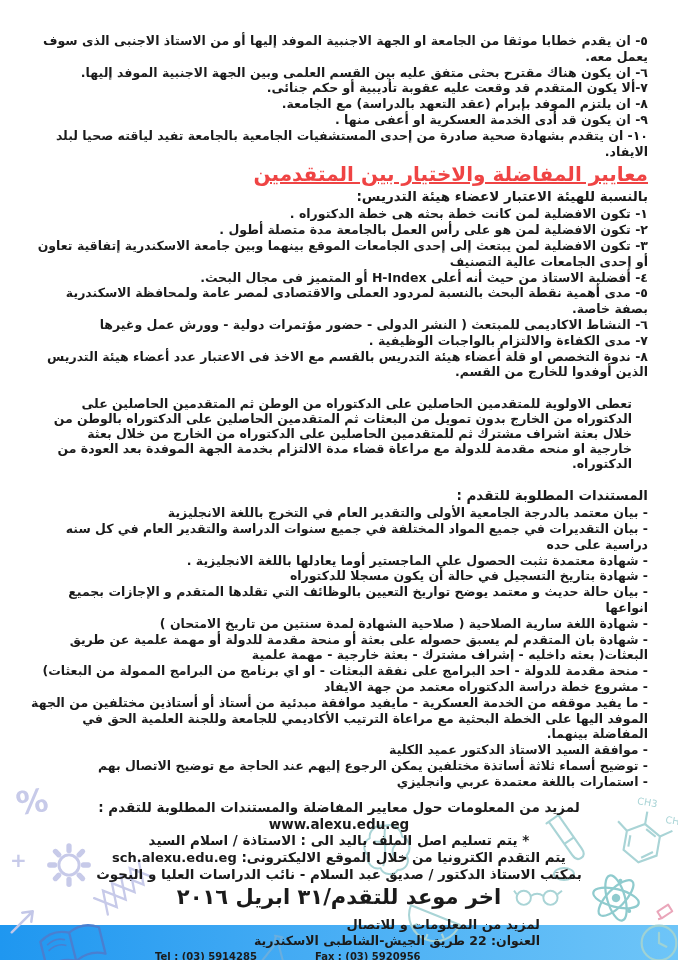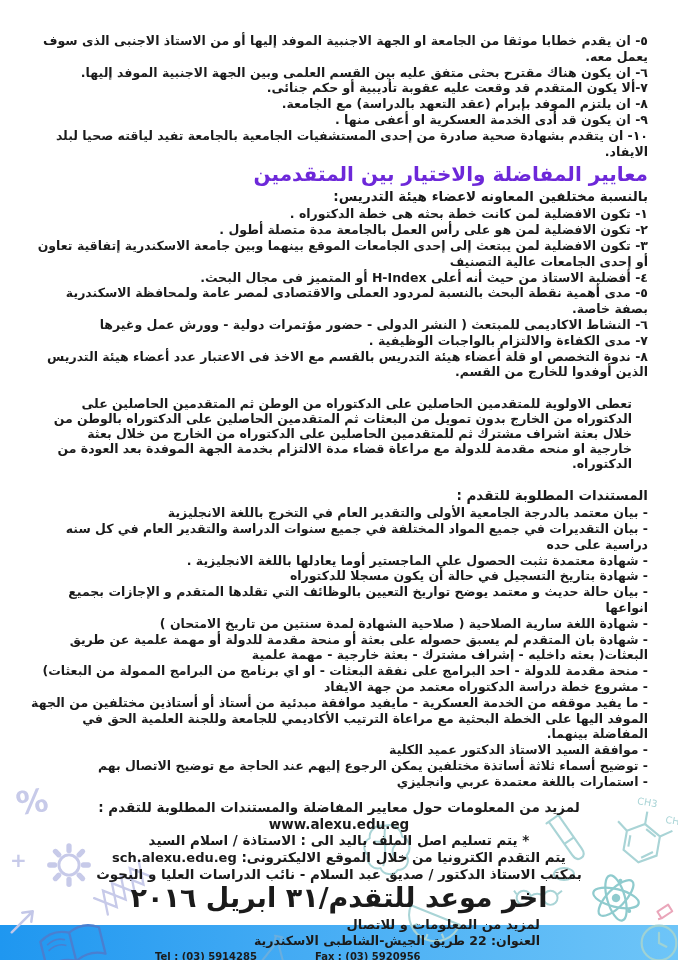--- a/index.html
+++ b/index.html
@@ -26,21 +26,21 @@
     margin:3px 0 1px 0;text-align:right;
     font-size:20px;line-height:25px;font-weight:bold;
   }
   .sub-heading{margin:1px 0;font-size:13.5px;line-height:17px;font-weight:bold;}
   .para{font-size:12.5px;line-height:15px;margin:16px;}
   .center-block{text-align:center;margin-top:10px;}
   .center-block .big{font-size:13.5px;line-height:17px;}
   .center-block .url{font-size:13.5px;line-height:16px;}
   .apply-url{font-size:13px;}
   .deadline{
-    text-align:center;font-size:27px;line-height:25px;margin-top:2px;font-weight:bold;
+    text-align:center;font-size:21px;line-height:25px;margin-top:2px;font-weight:bold;
   }
   .contact{width:430px;margin:7px 108px 0 auto;}
   .contact .c-head{text-align:right;font-size:13px;line-height:16px;}
   .contact .c-addr{text-align:right;font-size:12.5px;line-height:15.5px;}
   .contact .c-telfax{direction:ltr;text-align:left;padding-left:45px;font-size:10px;line-height:16.5px;display:flex;gap:58px;}
   .contact .c-www{direction:ltr;text-align:left;padding-left:45px;font-size:13.5px;line-height:16.5px;}
 </style>
 </head>
 <body>
 
@@ -165,23 +165,23 @@
 
     <div>
       <div class="ln">٥- ان يقدم خطابا موثقا من الجامعة او الجهة الاجنبية الموفد إليها أو من الاستاذ الاجنبى الذى سوف يعمل معه.</div>
       <div class="ln">٦- ان يكون هناك مقترح بحثى متفق عليه بين القسم العلمى وبين الجهة الاجنبية الموفد إليها.</div>
       <div class="ln">٧-ألا يكون المتقدم قد وقعت عليه عقوبة تأديبية أو حكم جنائى.</div>
       <div class="ln">٨- ان يلتزم الموفد بإبرام (عقد التعهد بالدراسة) مع الجامعة.</div>
       <div class="ln">٩- ان يكون قد أدى الخدمة العسكرية او أعفى منها .</div>
       <div class="ln">١٠- ان يتقدم بشهادة صحية صادرة من إحدى المستشفيات الجامعية بالجامعة تفيد لياقته صحيا لبلد الايفاد.</div>
     </div>
 
-    <div class="main-heading" style="color:#6d28d9;">معايير المفاضلة والاختيار بين المتقدمين</div>
-
-    <div class="sub-heading">بالنسبة مختلفين المعاونه لاعضاء هيئة التدريس:</div>
+    <div class="main-heading" style="color:#ef4444;text-decoration:underline;">معايير المفاضلة والاختيار بين المتقدمين</div>
+
+    <div class="sub-heading">بالنسبة للهيئة الاعتبار لاعضاء هيئة التدريس:</div>
     <div>
       <div class="ln">١- تكون الافضلية لمن كانت خطة بحثه هى خطة الدكتوراه .</div>
       <div class="ln">٢- تكون الافضلية لمن هو على رأس العمل بالجامعة مدة متصلة أطول .</div>
       <div class="ln">٣- تكون الافضلية لمن يبتعث إلى إحدى الجامعات الموقع بينهما وبين جامعة الاسكندرية إتفاقية تعاون أو إحدى الجامعات عالية التصنيف</div>
       <div class="ln">٤- أفضلية الاستاذ من حيث أنه أعلى H-Index أو المتميز فى مجال البحث.</div>
       <div class="ln">٥- مدى أهمية نقطة البحث بالنسبة لمردود العملى والاقتصادى لمصر عامة ولمحافظة الاسكندرية بصفة خاصة.</div>
       <div class="ln">٦- النشاط الاكاديمى للمبتعث ( النشر الدولى - حضور مؤتمرات دولية - وورش عمل وغيرها</div>
       <div class="ln">٧- مدى الكفاءة والالتزام بالواجبات الوظيفية .</div>
       <div class="ln">٨- ندوة التخصص  او قلة أعضاء هيئة التدريس بالقسم مع الاخذ فى الاعتبار عدد أعضاء هيئة التدريس الذين أوفدوا للخارج من القسم.</div>
     </div>

